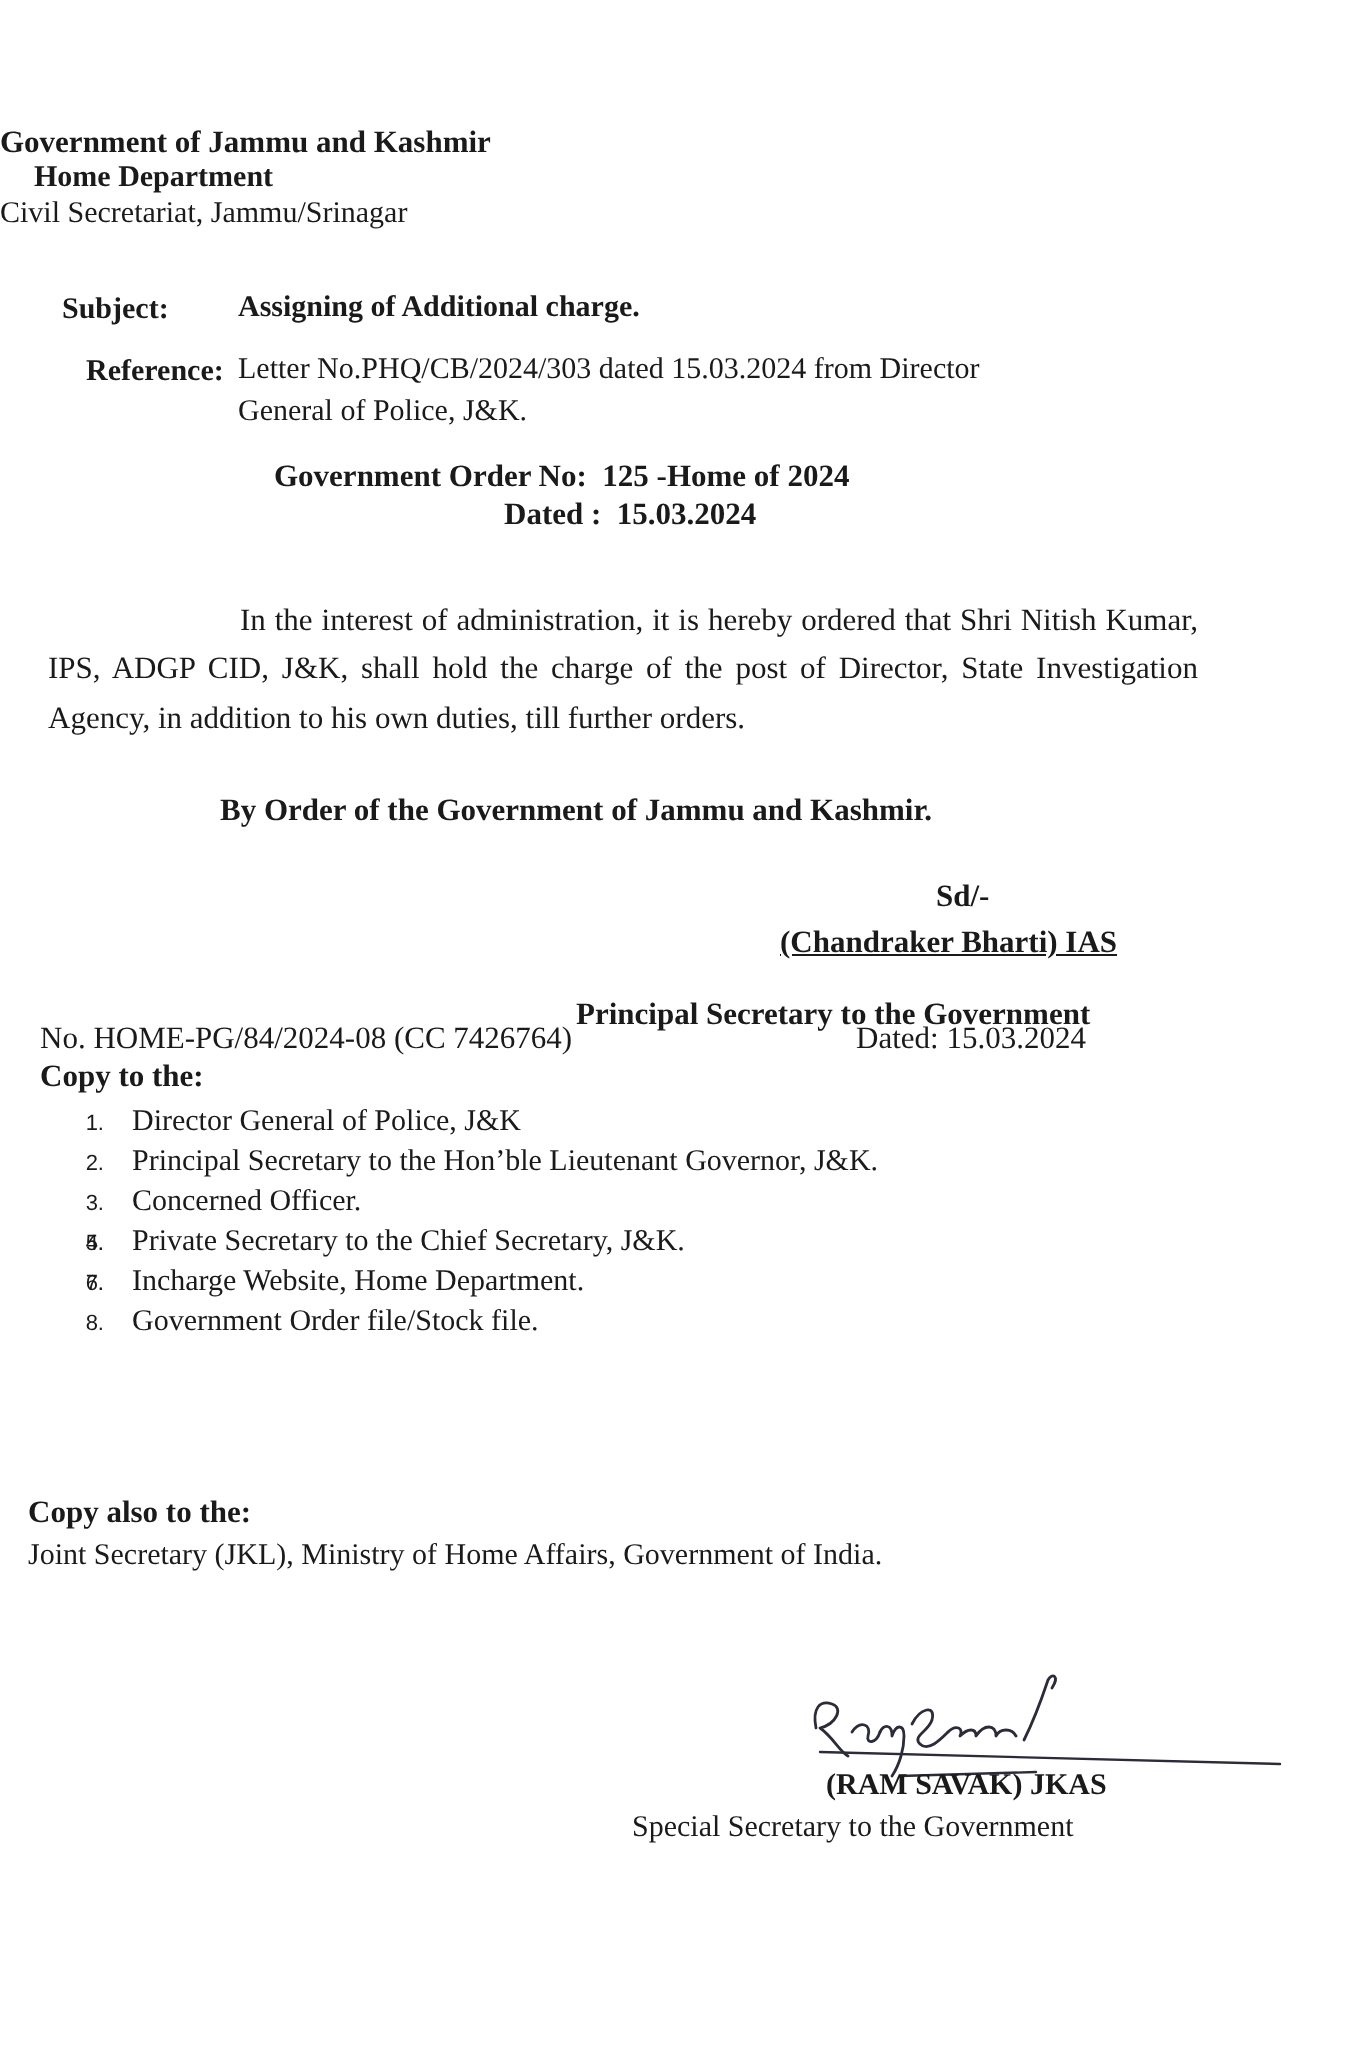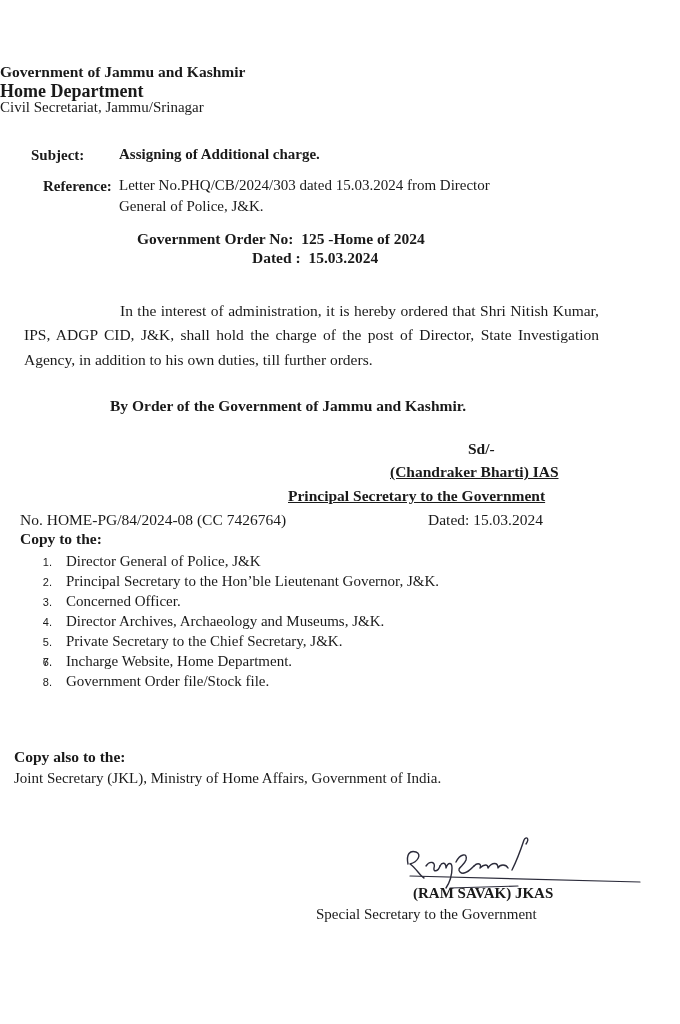--- a/index.html
+++ b/index.html
@@ -6,21 +6,21 @@
   body {
     width: 680px; height: 1024px; position: relative; overflow: hidden;
     font-family: "Liberation Serif", "DejaVu Serif", serif;
     color: #1a1a1a;
   }
   .abs { position: absolute; white-space: nowrap; }
   .bold { font-weight: bold; }
   .center { }
 
   .hdr1 { top: 63px; left: 0; width: 680px; font-size: 15.5px; }
-  .hdr2 { top: 81px; left: 0; width: 568px; font-size: 18px; }
+  .hdr2 { top: 81px; left: 17px; width: 568px; font-size: 15px; }
   .hdr3 { top: 99px; left: 0; width: 680px; font-size: 15px; }
 
   .lbl { font-size: 15px; font-weight: bold; }
   .txt { font-size: 15px; }
 
   .subject-label { top: 147px; left: 31px; }
   .subject-text  { top: 146px; left: 119px; }
   .ref-label     { top: 178px; left: 31px; margin-left: 12px; }
   .ref-line1     { top: 177px; left: 119px; }
   .ref-line2     { top: 198px; left: 119px; }
@@ -31,21 +31,21 @@
   .para {
     position: absolute; top: 283px; left: 24px; width: 575px;
     font-size: 15.5px; line-height: 24.5px; text-align: justify;
     text-indent: 96px; white-space: normal;
   }
 
   .by-order { top: 397px; left: 110px; font-size: 15.5px; }
 
   .sd    { top: 440px; left: 468px; font-size: 15.5px; }
   .name1 { top: 463px; left: 390px; font-size: 15.5px; text-decoration: underline; }
-  .desig1{ top: 487px; left: 288px; font-size: 15.5px; text-decoration: underline; }
+  .desig1{ top: 499px; left: 288px; font-size: 15.5px; }
 
   .ref-no    { top: 511px; left: 20px; font-size: 15.5px; }
   .ref-date  { top: 511px; left: 428px; font-size: 15.5px; }
 
   .copy-to   { top: 530px; left: 20px; font-size: 15.5px; }
 
   .copy-list { position: absolute; top: 551px; left: 30px; width: 590px; margin: 0; padding: 0; list-style: none; }
   .copy-list li { position: relative; font-size: 15px; line-height: 20px; padding-left: 36px; white-space: normal; }
   .copy-list li .num { position: absolute; left: 0; top: 1px; width: 22px; text-align: right; font-family: "Liberation Sans", sans-serif; font-size: 11px; }
 
@@ -91,21 +91,21 @@
 
   <div class="abs ref-no">No. HOME-PG/84/2024-08 (CC 7426764)</div>
   <div class="abs ref-date">Dated: 15.03.2024</div>
 
   <div class="abs bold copy-to">Copy to the:</div>
 
   <ol class="copy-list">
     <li><span class="num">1.</span><span>Director General of Police, J&amp;K</span></li>
     <li><span class="num">2.</span><span>Principal Secretary to the Hon’ble Lieutenant Governor, J&amp;K.</span></li>
     <li><span class="num">3.</span><span>Concerned Officer.</span></li>
-    <li><span class="num">4.</span><span>Director Archives, Archaeology and Museums, J&amp;K.</span></li>
+    <li><span class="num">4.</span></li>
     <li><span class="num">5.</span><span>Private Secretary to the Chief Secretary, J&amp;K.</span></li>
     <li><span class="num">6.</span></li>
     <li><span class="num">7.</span><span>Incharge Website, Home Department.</span></li>
     <li><span class="num">8.</span><span>Government Order file/Stock file.</span></li>
   </ol>
 
   <div class="abs bold copy-also">Copy also to the:</div>
   <div class="abs copy-also-txt">Joint Secretary (JKL), Ministry of Home Affairs, Government of India.</div>
 
   <svg class="signature-svg" viewBox="0 0 260 70">

